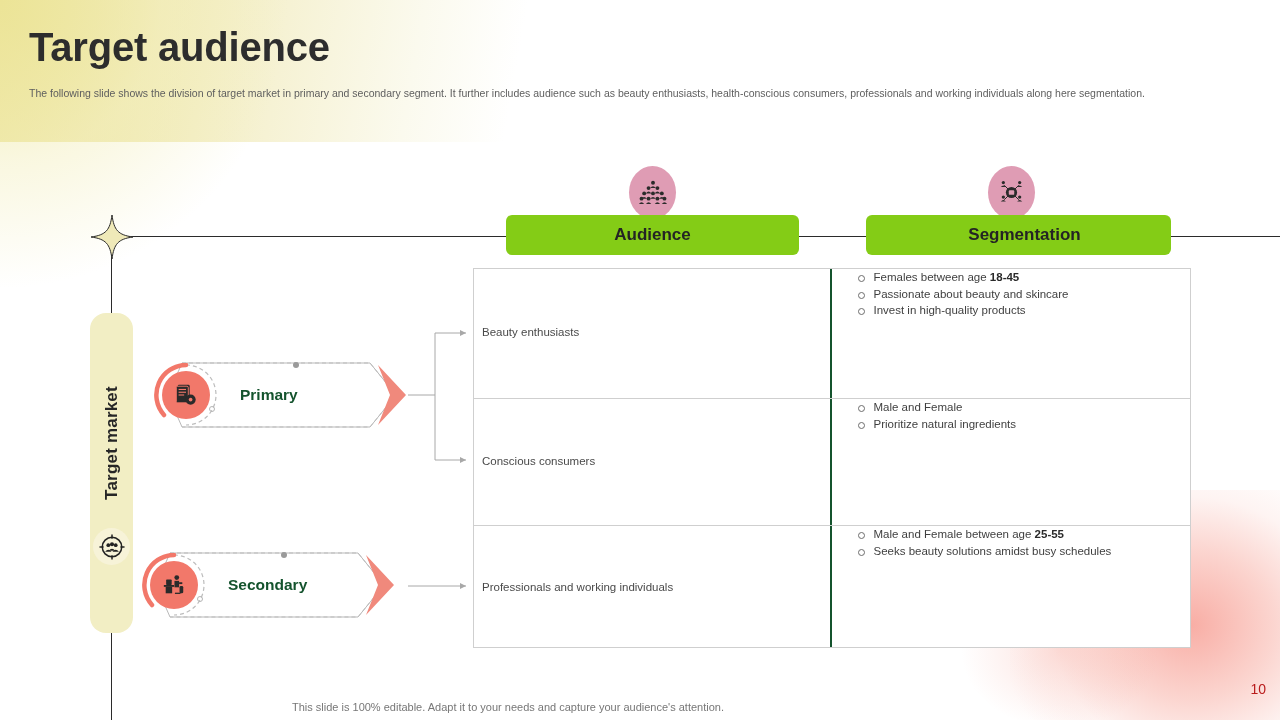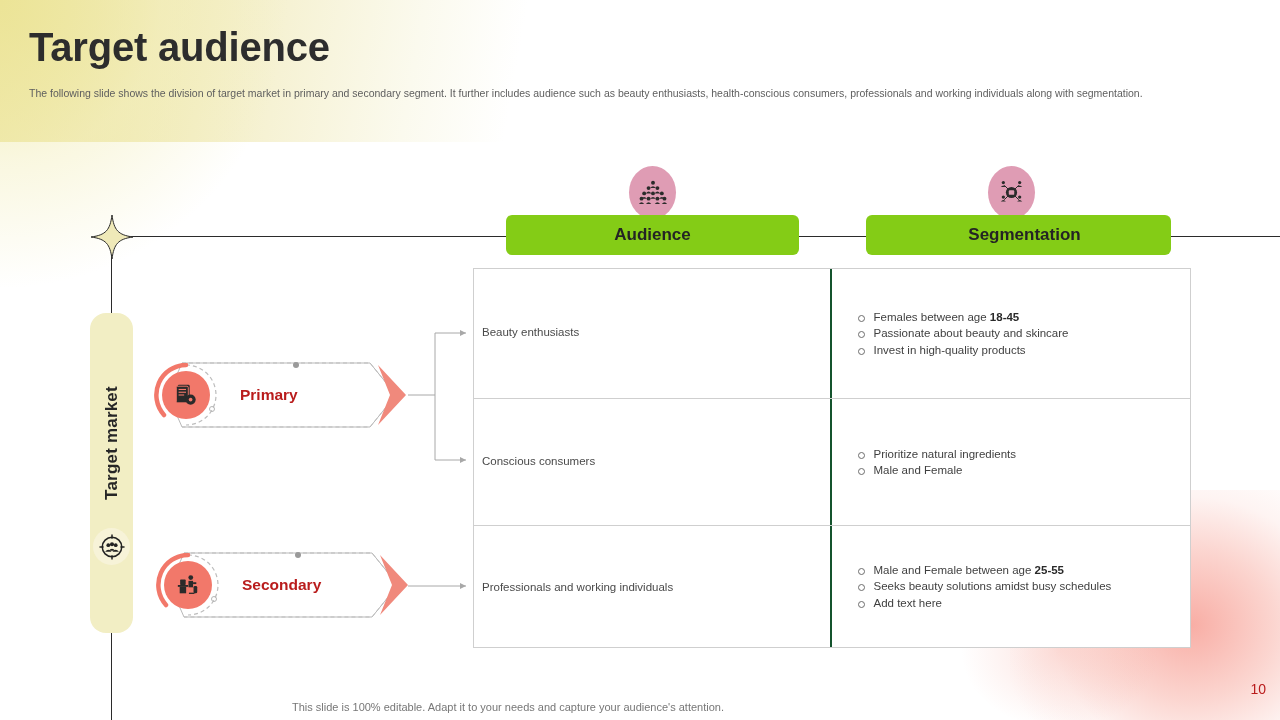--- a/index.html
+++ b/index.html
@@ -71,31 +71,31 @@
     background:#f7f3d8;display:flex;align-items:center;justify-content:center;
   }
 
   
   .seg{position:absolute;width:265px;height:72px;}
   .seg .chev{
     position:absolute;left:0;top:0;width:265px;height:72px;
   }
   .seg .seg-label{
     position:absolute;left:92px;top:0;height:72px;display:flex;align-items:center;
-    font-size:15.5px;font-weight:700;color:#b91c1c;
+    font-size:15.5px;font-weight:700;color:#14532d;
   }
   .seg .badge{
     position:absolute;left:6px;top:4px;width:64px;height:64px;
   }
   .badge .disc{
     position:absolute;left:8px;top:8px;width:48px;height:48px;border-radius:50%;
     background:#f2786a;display:flex;align-items:center;justify-content:center;
   }
   #seg-primary{left:148px;top:359px;}
-  #seg-secondary{left:150px;top:549px;}
+  #seg-secondary{left:136px;top:549px;}
 
   .connector{position:absolute;pointer-events:none;}
 
   
   .colhead{
     position:absolute;height:40px;border-radius:6px;background:#84cc16;
     display:flex;align-items:center;justify-content:center;
     font-size:17px;font-weight:700;color:#242424;
   }
   #head-audience{left:506px;top:215px;width:293px;}
@@ -114,21 +114,21 @@
     border:1px solid #cfcfcf;box-sizing:border-box;background:#fff;
   }
   .trow{display:flex;box-sizing:border-box;border-bottom:1px solid #cfcfcf;}
   .trow:last-child{border-bottom:none;}
   .tc-aud{
     width:359px;box-sizing:border-box;border-right:2px solid #14532d;
     display:flex;align-items:center;padding:0 8px;
     font-size:11.5px;color:#4a4a4a;
   }
   .tc-seg{
-    width:358px;box-sizing:border-box;display:flex;align-items:center;
+    width:358px;box-sizing:border-box;display:flex;align-items:flex-start;
     padding:0 8px 0 24px;
   }
   .tc-seg ul{margin:0;padding:0;list-style:none;}
   .tc-seg li{
     position:relative;font-size:11.5px;color:#3f3f3f;line-height:16.5px;padding-left:17px;
   }
   .tc-seg li:before{
     content:"";position:absolute;left:2px;top:6px;width:5px;height:5px;
     border:1px solid #6d6d6d;border-radius:50%;
   }
@@ -145,21 +145,21 @@
 </style>
 </head>
 <body>
 
 <div class="bg-topleft"></div>
 <div class="bg-topleft2"></div>
 <div class="bg-blob"></div>
 <div class="bg-blob2"></div>
 
 <div class="page-title">Target audience</div>
-<div class="page-subtitle">The following slide shows the division of target market in primary and secondary segment. It further includes audience such as beauty enthusiasts, health-conscious consumers, professionals and working individuals along with segmentation.</div>
+<div class="page-subtitle">The following slide shows the division of target market in primary and secondary segment. It further includes audience such as beauty enthusiasts, health-conscious consumers, professionals and working individuals along here segmentation.</div>
 
 <div class="hline"></div>
 <div class="vline"></div>
 
 <div class="sparkle">
   <svg viewBox="0 0 44 46" width="44" height="46">
     <path d="M22 1 C24 16 28 21 43 23 C28 25 24 30 22 45 C20 30 16 25 1 23 C16 21 20 16 22 1 Z" fill="#efe9b8" stroke="#2b2b2b" stroke-width="1"></path>
   </svg>
 </div>
 
@@ -317,31 +317,30 @@
           <li>Females between age <b>18-45</b></li>
           <li>Passionate about beauty and skincare</li>
           <li>Invest in high-quality products</li>
         </ul>
       </div>
     </div>
     <div class="trow" style="height: 127px;">
       <div class="tc-aud" style="align-items: flex-end; padding-bottom: 58px;">Conscious consumers</div>
       <div class="tc-seg">
         <ul>
+          <li>Male and Female</li>
           <li>Prioritize natural ingredients</li>
-          <li>Male and Female</li>
         </ul>
       </div>
     </div>
     <div class="trow" style="height: 121px;">
       <div class="tc-aud">Professionals and working individuals</div>
       <div class="tc-seg">
         <ul>
           <li>Male and Female between age <b>25-55</b></li>
           <li>Seeks beauty solutions amidst busy schedules</li>
-          <li>Add text here</li>
         </ul>
       </div>
     </div>
   </div>
 
 <div class="footer-note">This slide is 100% editable. Adapt it to your needs and capture your audience's attention.</div>
 <div class="page-num">10</div>
 
 </body></html>

